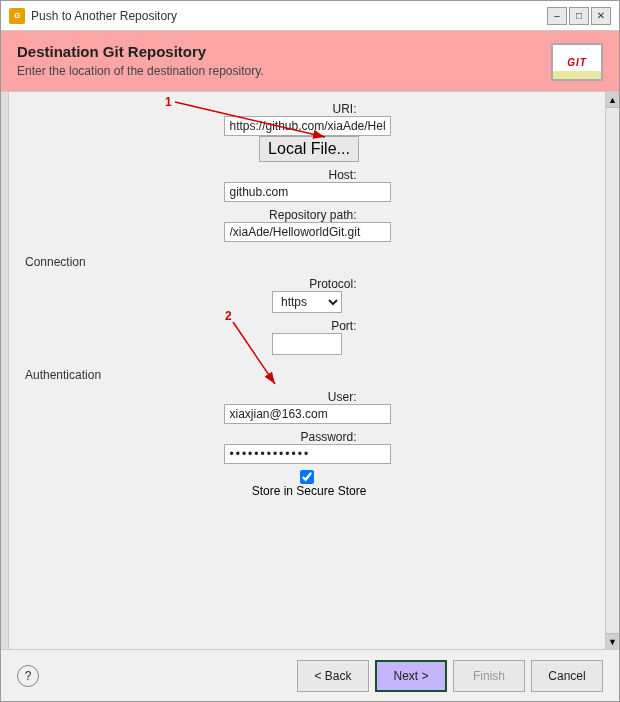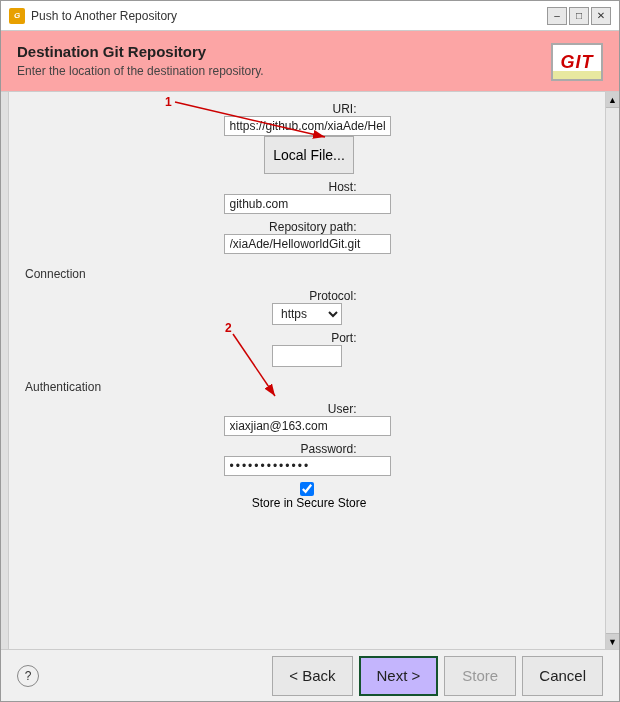--- a/index.html
+++ b/index.html
@@ -101,21 +101,21 @@
       position: absolute;
       bottom: 0;
       left: 0;
       right: 0;
       height: 8px;
       background: #e8e8a0;
     }
     .git-logo-text {
       position: relative;
       z-index: 1;
-      font-size: 18px;
+      font-size: 10px;
       font-weight: bold;
       color: #c00;
       font-style: italic;
     }
 
     .main-scroll {
       display: flex;
       flex: 1;
       overflow: hidden;
     }
@@ -152,25 +152,25 @@
       height: 22px;
       border: 1px solid #aaa;
       background: #fff;
       padding: 2px 5px;
       font-size: 12px;
       color: #222;
       outline: none;
     }
     .btn-local-file {
       margin-left: 4px;
-      height: 38px;
+      height: 26px;
       padding: 3px 8px;
       border: 1px solid #aaa;
       background: #e8e8e8;
-      font-size: 14px;
+      font-size: 16px;
       cursor: pointer;
       white-space: nowrap;
       flex-shrink: 0;
     }
 
     .protocol-select {
       height: 22px;
       border: 1px solid #aaa;
       background: #fff;
       padding: 0 4px;
@@ -236,25 +236,25 @@
       display: flex;
       align-items: center;
       justify-content: center;
       color: #333;
     }
     .footer-buttons {
       display: flex;
       gap: 6px;
     }
     .footer-btn {
-      height: 40px;
+      height: 32px;
       padding: 4px 16px;
       border: 1px solid #aaa;
       background: #e8e8e8;
-      font-size: 15px;
+      font-size: 12px;
       cursor: pointer;
       color: #222;
       min-width: 72px;
     }
     .footer-btn:disabled {
       color: #999;
       cursor: default;
     }
     .footer-btn.primary {
       border: 2px solid #14532d;
@@ -403,17 +403,17 @@
     </div>
   </div>
 
   <div class="footer">
     <div class="footer-left">
       <button class="help-btn">?</button>
     </div>
     <div class="footer-buttons">
       <button class="footer-btn">&lt; Back</button>
       <button class="footer-btn primary">Next &gt;</button>
-      <button class="footer-btn" disabled="">Store</button>
+      <button class="footer-btn" disabled="">Finish</button>
       <button class="footer-btn">Cancel</button>
     </div>
   </div>
 </div>
 
 </body></html>

